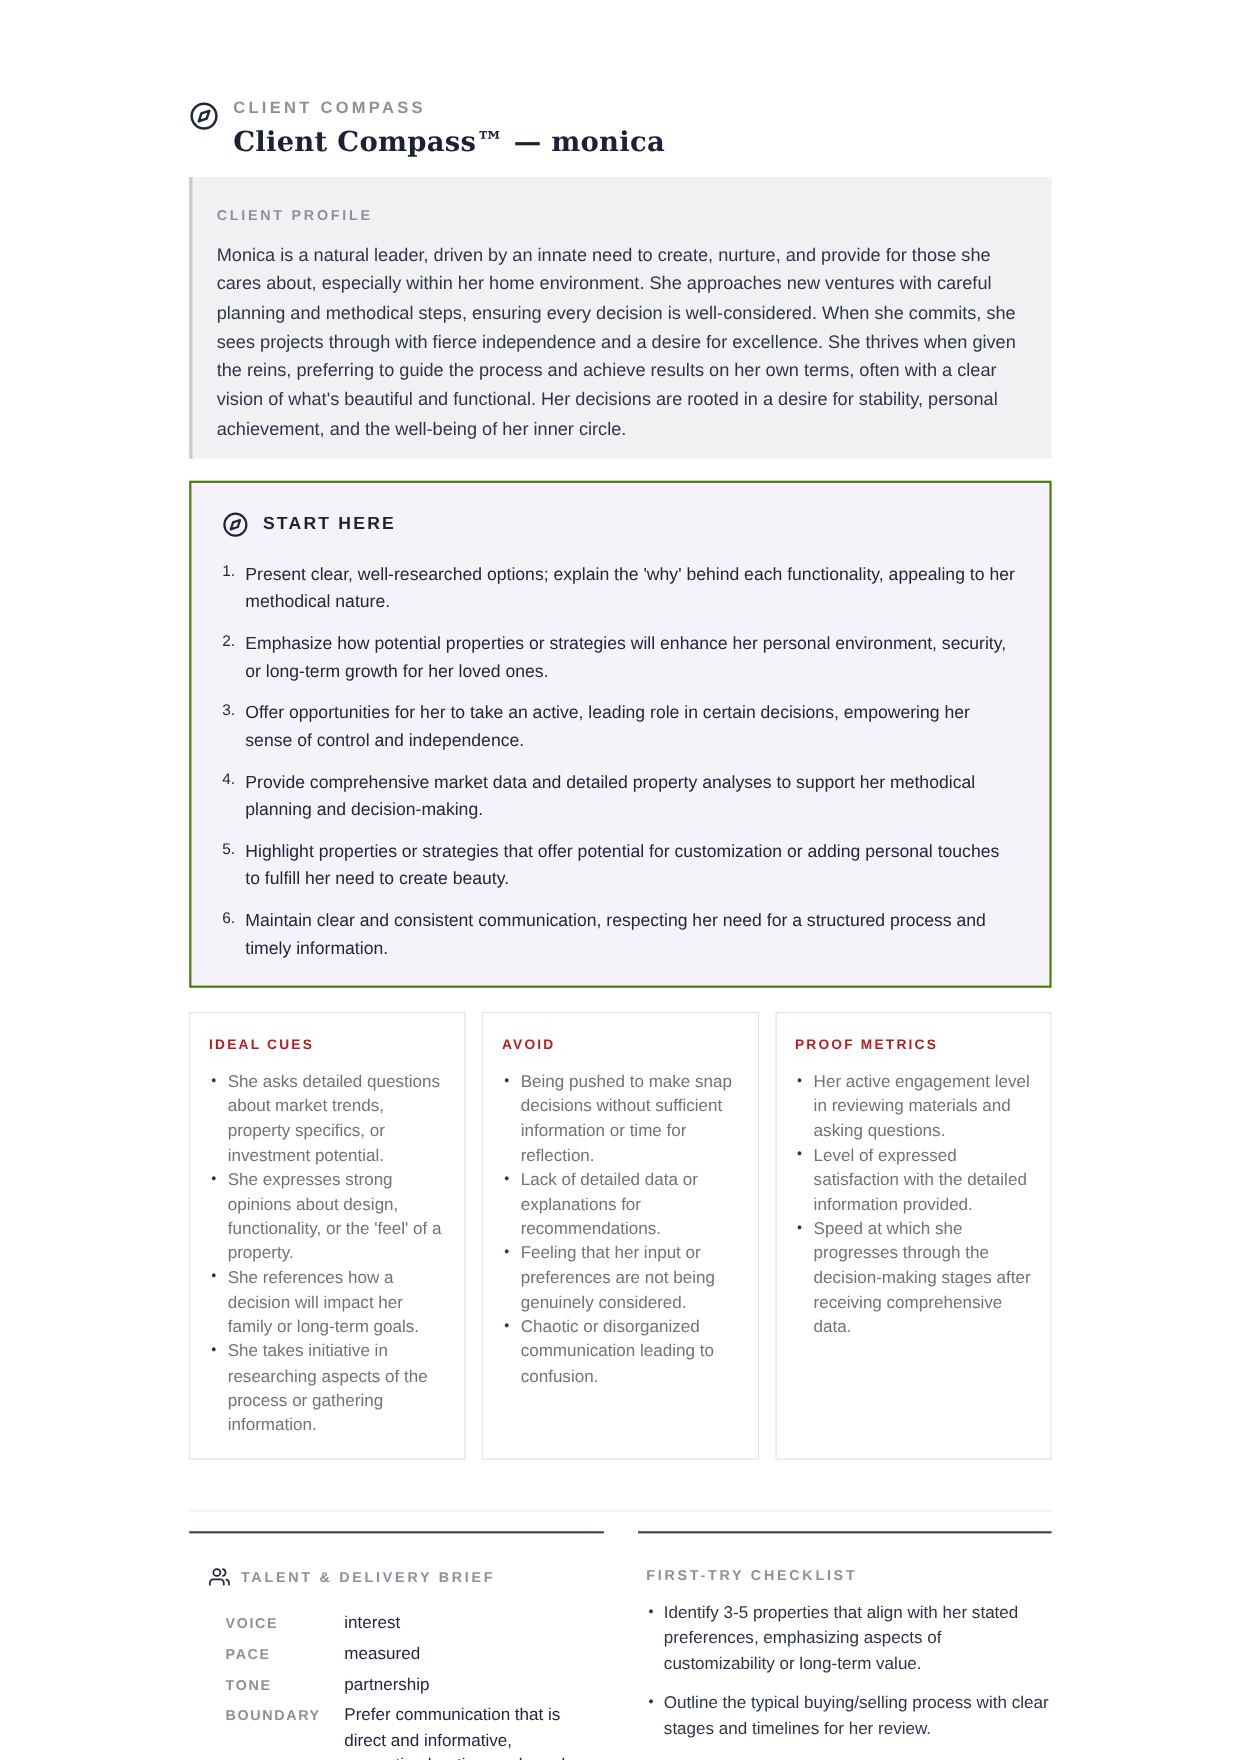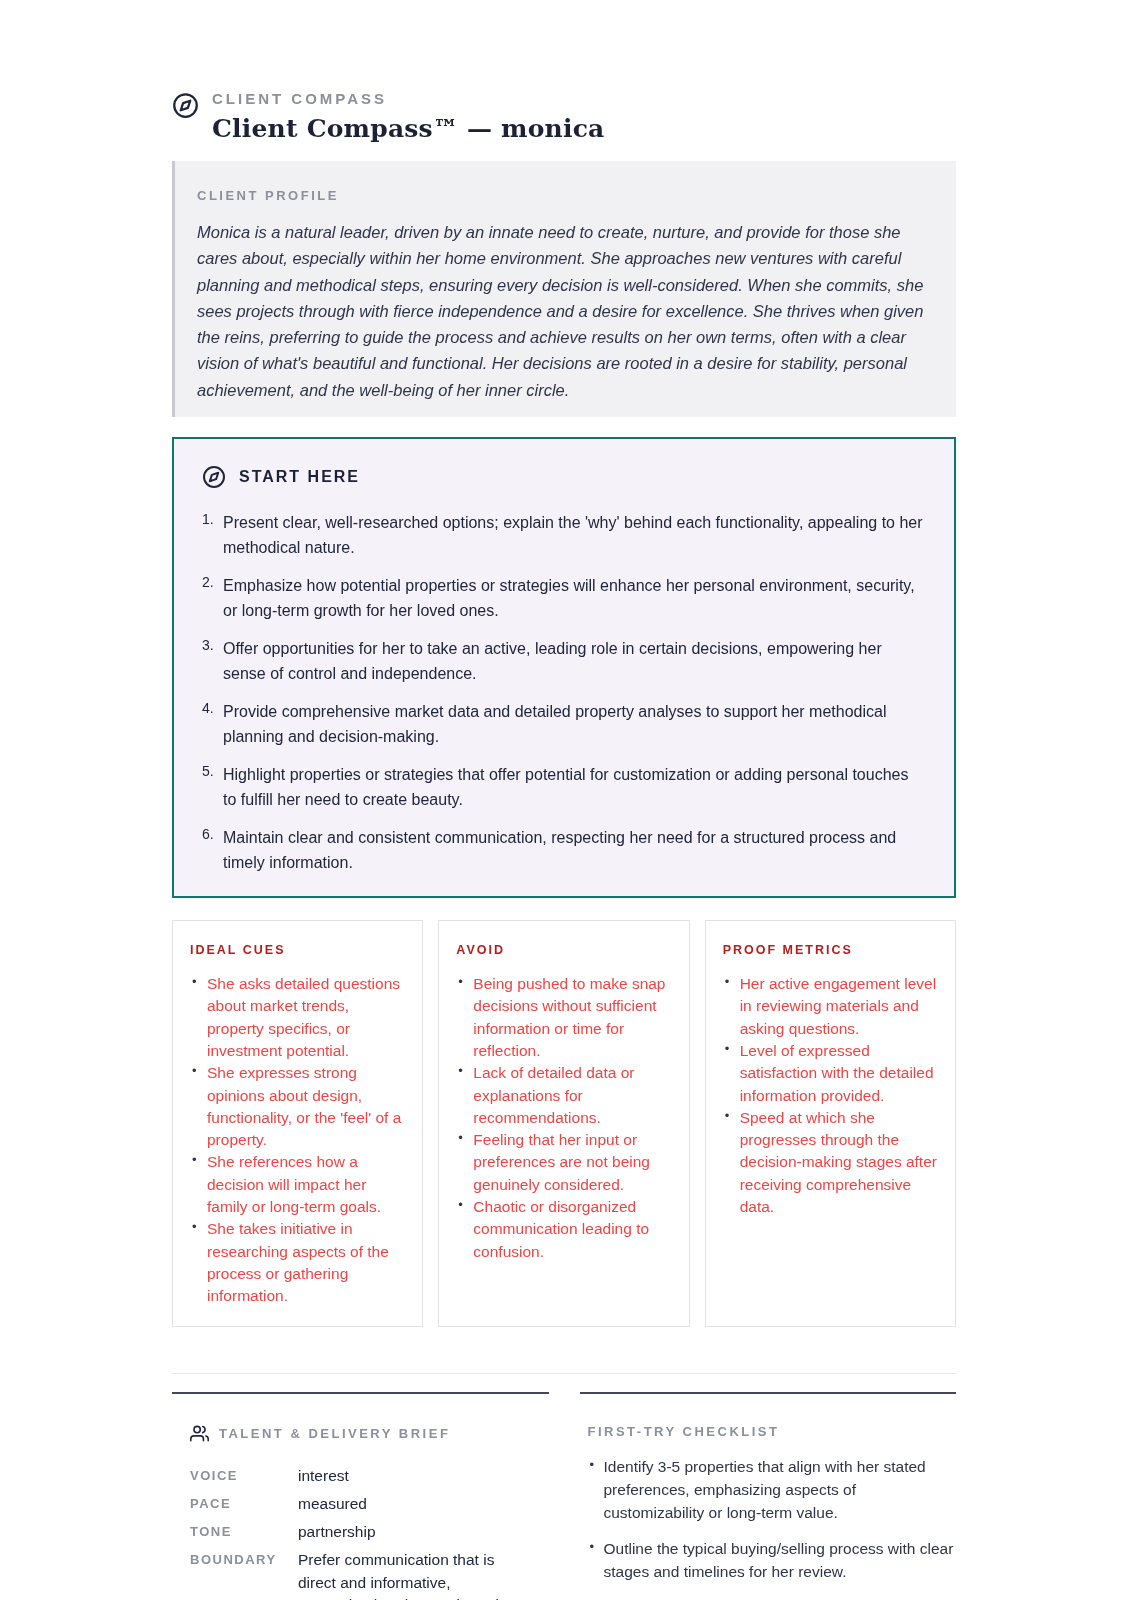--- a/index.html
+++ b/index.html
@@ -27,28 +27,28 @@
   
   .profile-box {
     margin-top:18px; background:#f1f1f4;
     border-left:3px solid #c8cad0;
     padding:27px 24px 14px 22px;
   }
   .section-label {
     font-size:13px; font-weight:700; letter-spacing:2.5px; color:#8b909b;
   }
   .profile-text {
-    margin-top:16px; font-style:italic;
+    margin-top:16px; 
     font-size:16.5px; line-height:26.3px; color:#2f3549;
   }
 
   
   .start-box {
     margin-top:20px; background:#f6f2fa;
-    border:2px solid #0f766e;
+    border:2px solid #4d7c0f;
     padding:26px 28px 8px 28px;
   }
   .start-header { display:flex; align-items:center; gap:13px; }
   .start-title {
     font-size:16px; font-weight:700; letter-spacing:2px; color:#1c2136;
   }
   .start-list { list-style:none; margin-top:21px; }
   .start-list li {
     position:relative; padding-left:21px; margin-bottom:13px;
     font-size:16px; line-height:25px; color:#20263c;
@@ -61,39 +61,39 @@
   
   .cols { display:grid; grid-template-columns:1fr 1fr 1fr; gap:15px; margin-top:22px; }
   .card {
     border:1px solid #e1e2e6; background:#ffffff;
     padding:22px 17px 18px 17px; min-height:390px;
   }
   .card-label { font-size:12.5px; font-weight:700; letter-spacing:2px; color:#b91c1c; }
   .card ul, .checklist ul { list-style:none; margin-top:16px; }
   .card li {
     position:relative; padding-left:17px;
-    font-size:15.5px; line-height:22.3px; color:#ef4444;
+    font-size:15.5px; line-height:22.3px; color:#737373;
   }
   .card li::before, .checklist li::before {
     content:"\2022"; position:absolute; left:2px; top:-2px;
     font-size:13px; color:#2f3549;
   }
 
   
   hr.soft { border:none; border-top:1px solid #e8e8ea; margin-top:46px; }
   .bottom { display:grid; grid-template-columns:1fr 1fr; gap:31px; margin-top:18px; }
   .bottom-col { border-top:2px solid #42475a; padding-top:30px; }
   .brief-inner { padding-left:18px; }
   .check-inner { padding-left:8px; }
   .brief-header { display:flex; align-items:center; gap:10px; }
   .brief-rows { margin-top:22px; }
   .brief-row { display:flex; margin-bottom:6px; }
   .brief-label {
     flex:0 0 108px; font-size:13px; font-weight:700; letter-spacing:1.5px;
-    color:#8b909b; padding-top:3px;
+    color:#8b909b; padding-top:3px;margin-left:15px;
   }
   .brief-value {
     font-size:15.5px; line-height:22.3px; color:#21273d; max-width:218px;
   }
   .checklist li {
     position:relative; padding-left:16px; margin-bottom:13px;
     font-size:15.5px; line-height:23px; color:#2f3549;
   }
   svg.ic { display:block; stroke:#20243c; fill:none; stroke-width:2; stroke-linecap:round; stroke-linejoin:round; }
 </style>

